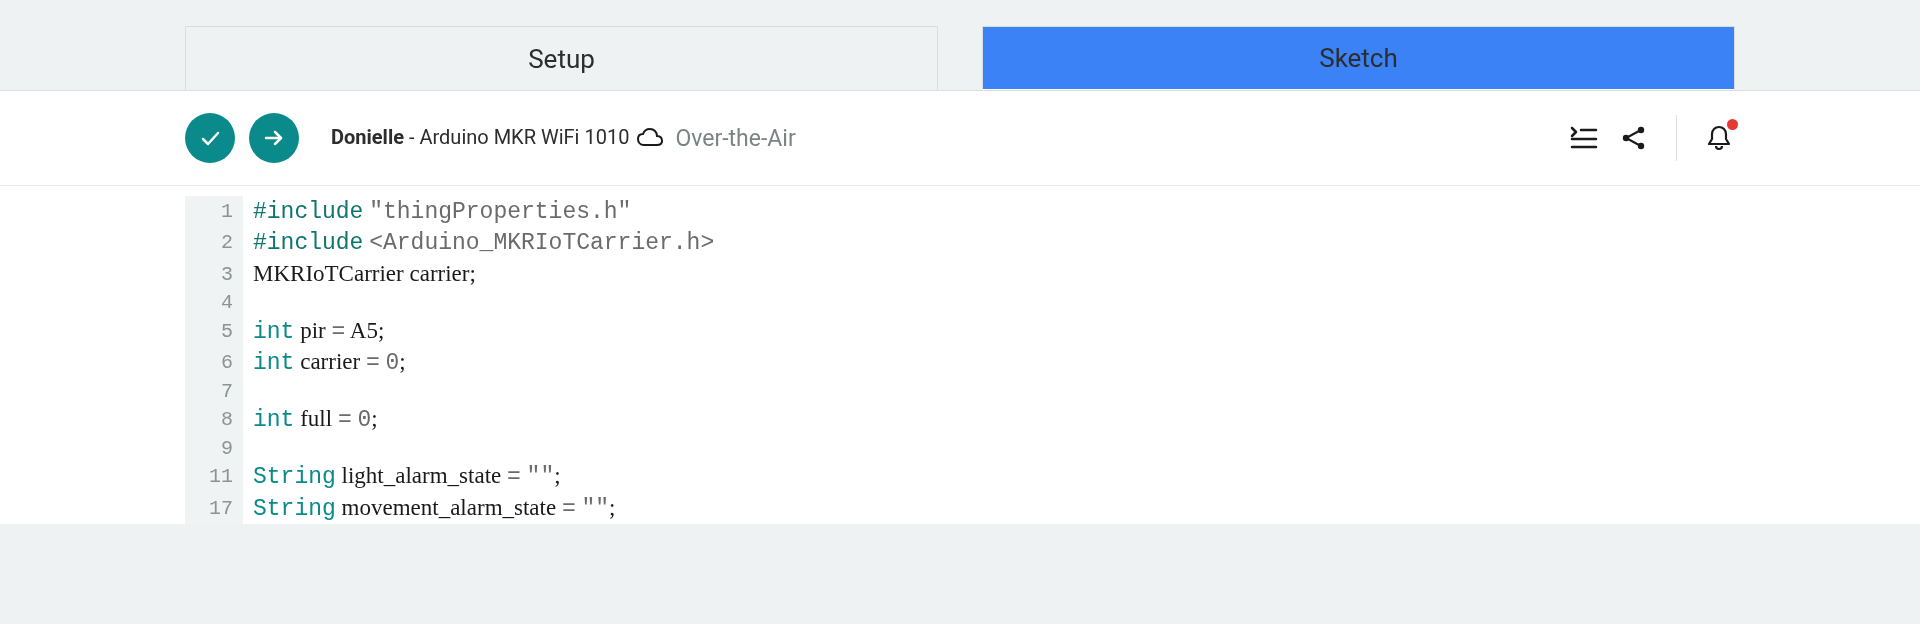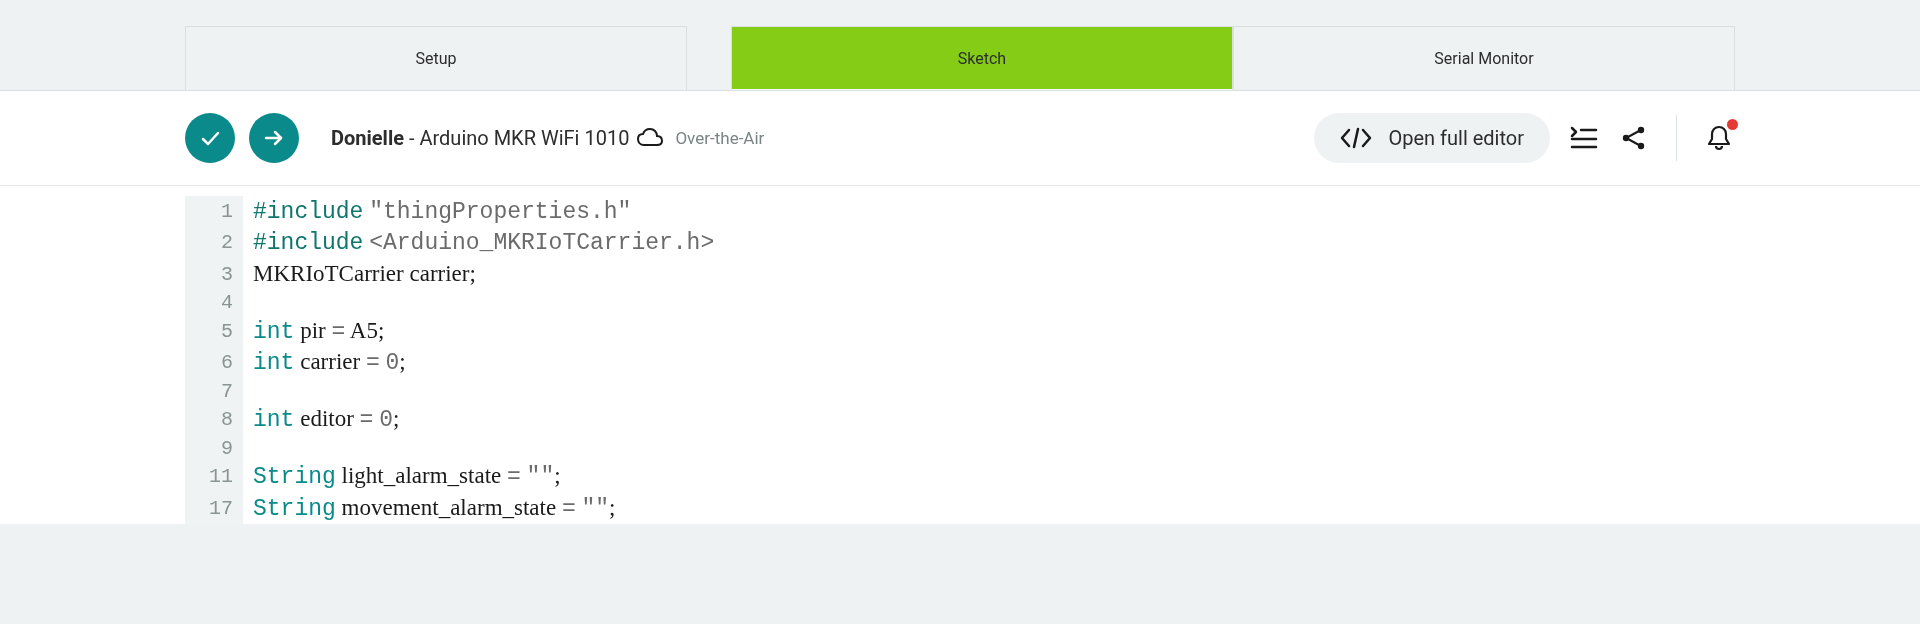--- a/index.html
+++ b/index.html
@@ -19,30 +19,30 @@
       padding: 0 185px;
       height: 90px;
       align-items: flex-end;
     }
     .tab {
       flex: 1;
       height: 64px;
       display: flex;
       align-items: center;
       justify-content: center;
-      font-size: 16px;
+      font-size: 26px;
       color: #2d2d2d;
       border: 1px solid #d9dede;
       border-bottom: none;
       background: #eef2f2;
       cursor: pointer;
       margin-top: auto;
     }
     .tab.active {
-      background: #84cc16;
+      background: #3b82f6;
       border-bottom: 1px solid #ffffff;
       position: relative;
       z-index: 2;
       margin-left: 44px;
     }
     .toolbar-area {
       background: #ffffff;
       border-top: 1px solid #d9dede;
       border-bottom: 1px solid #e5e8e8;
       padding: 22px 185px 22px 185px;
@@ -71,21 +71,21 @@
       color: #2d2d2d;
     }
     .sketch-title-line .bold {
       font-weight: 700;
     }
     .sketch-sub-line {
       display: flex;
       align-items: center;
       gap: 12px;
       color: #7a8484;
-      font-size: 17px;
+      font-size: 23px;
     }
     .right-tools {
       margin-left: auto;
       display: flex;
       align-items: center;
       gap: 18px;
     }
     .open-editor-btn {
       display: flex;
       align-items: center;
@@ -157,23 +157,20 @@
 </head>
 <body>
 
 <div class="tabs-container">
   <div class="tab">
     <span>Setup</span>
   </div>
   <div class="tab active">
     <span>Sketch</span>
   </div>
-  <div class="tab">
-    <span>Serial Monitor</span>
-  </div>
 </div>
 
 <div class="toolbar-area">
   <div class="circ-btn">
     <svg width="24" height="24" viewBox="0 0 24 24" fill="none" stroke="#ffffff" stroke-width="2.5" stroke-linecap="round" stroke-linejoin="round">
       <polyline points="5 13 10 18 20 7"></polyline>
     </svg>
   </div>
   <div class="circ-btn">
     <svg width="24" height="24" viewBox="0 0 24 24" fill="none" stroke="#ffffff" stroke-width="2.5" stroke-linecap="round" stroke-linejoin="round">
@@ -187,28 +184,20 @@
     </div>
     <div class="sketch-sub-line">
       <svg width="26" height="20" viewBox="0 0 26 20" fill="none" stroke="#1a1a1a" stroke-width="2">
         <path d="M7 17 C3 17 1 14 1 11 C1 8 3 6 6 6 C7 3 10 1 13 1 C17 1 20 4 20 8 C23 8 25 10 25 13 C25 16 23 17 20 17 Z"></path>
       </svg>
       <span>Over-the-Air</span>
     </div>
   </div>
 
   <div class="right-tools">
-    <div class="open-editor-btn">
-      <svg width="32" height="22" viewBox="0 0 32 22" fill="none" stroke="#1a1a1a" stroke-width="2.5" stroke-linecap="round" stroke-linejoin="round">
-        <polyline points="9 3 2 11 9 19"></polyline>
-        <polyline points="23 3 30 11 23 19"></polyline>
-        <line x1="18" y1="2" x2="14" y2="20"></line>
-      </svg>
-      <span>Open full editor</span>
-    </div>
     <div class="toolbar-icon">
       <svg width="28" height="24" viewBox="0 0 28 24" fill="none" stroke="#1a1a1a" stroke-width="2.5" stroke-linecap="round">
         <polyline points="2 2 6 6 2 10" stroke-linejoin="round"></polyline>
         <line x1="11" y1="4" x2="26" y2="4"></line>
         <line x1="2" y1="13" x2="26" y2="13"></line>
         <line x1="2" y1="21" x2="26" y2="21"></line>
       </svg>
     </div>
     <div class="toolbar-icon">
       <svg width="26" height="26" viewBox="0 0 26 26" fill="#1a1a1a">
@@ -254,21 +243,21 @@
     <div class="code-line">
       <div class="gutter">6</div>
       <div class="code-content"><span class="tok-teal">int</span><span class="tok-black"> carrier </span><span class="tok-gray">=</span><span class="tok-black"> </span><span class="tok-gray">0</span><span class="tok-black">;</span></div>
     </div>
     <div class="code-line">
       <div class="gutter">7</div>
       <div class="code-content"><span class="tok-black"></span></div>
     </div>
     <div class="code-line">
       <div class="gutter">8</div>
-      <div class="code-content"><span class="tok-teal">int</span><span class="tok-black"> editor </span><span class="tok-gray">=</span><span class="tok-black"> </span><span class="tok-gray">0</span><span class="tok-black">;</span></div>
+      <div class="code-content"><span class="tok-teal">int</span><span class="tok-black"> full </span><span class="tok-gray">=</span><span class="tok-black"> </span><span class="tok-gray">0</span><span class="tok-black">;</span></div>
     </div>
     <div class="code-line">
       <div class="gutter">9</div>
       <div class="code-content"><span class="tok-black"></span></div>
     </div>
     <div class="code-line">
       <div class="gutter">11</div>
       <div class="code-content"><span class="tok-teal">String</span><span class="tok-black"> light_alarm_state </span><span class="tok-gray">=</span><span class="tok-black"> </span><span class="tok-gray">""</span><span class="tok-black">;</span></div>
     </div>
     <div class="code-line">

